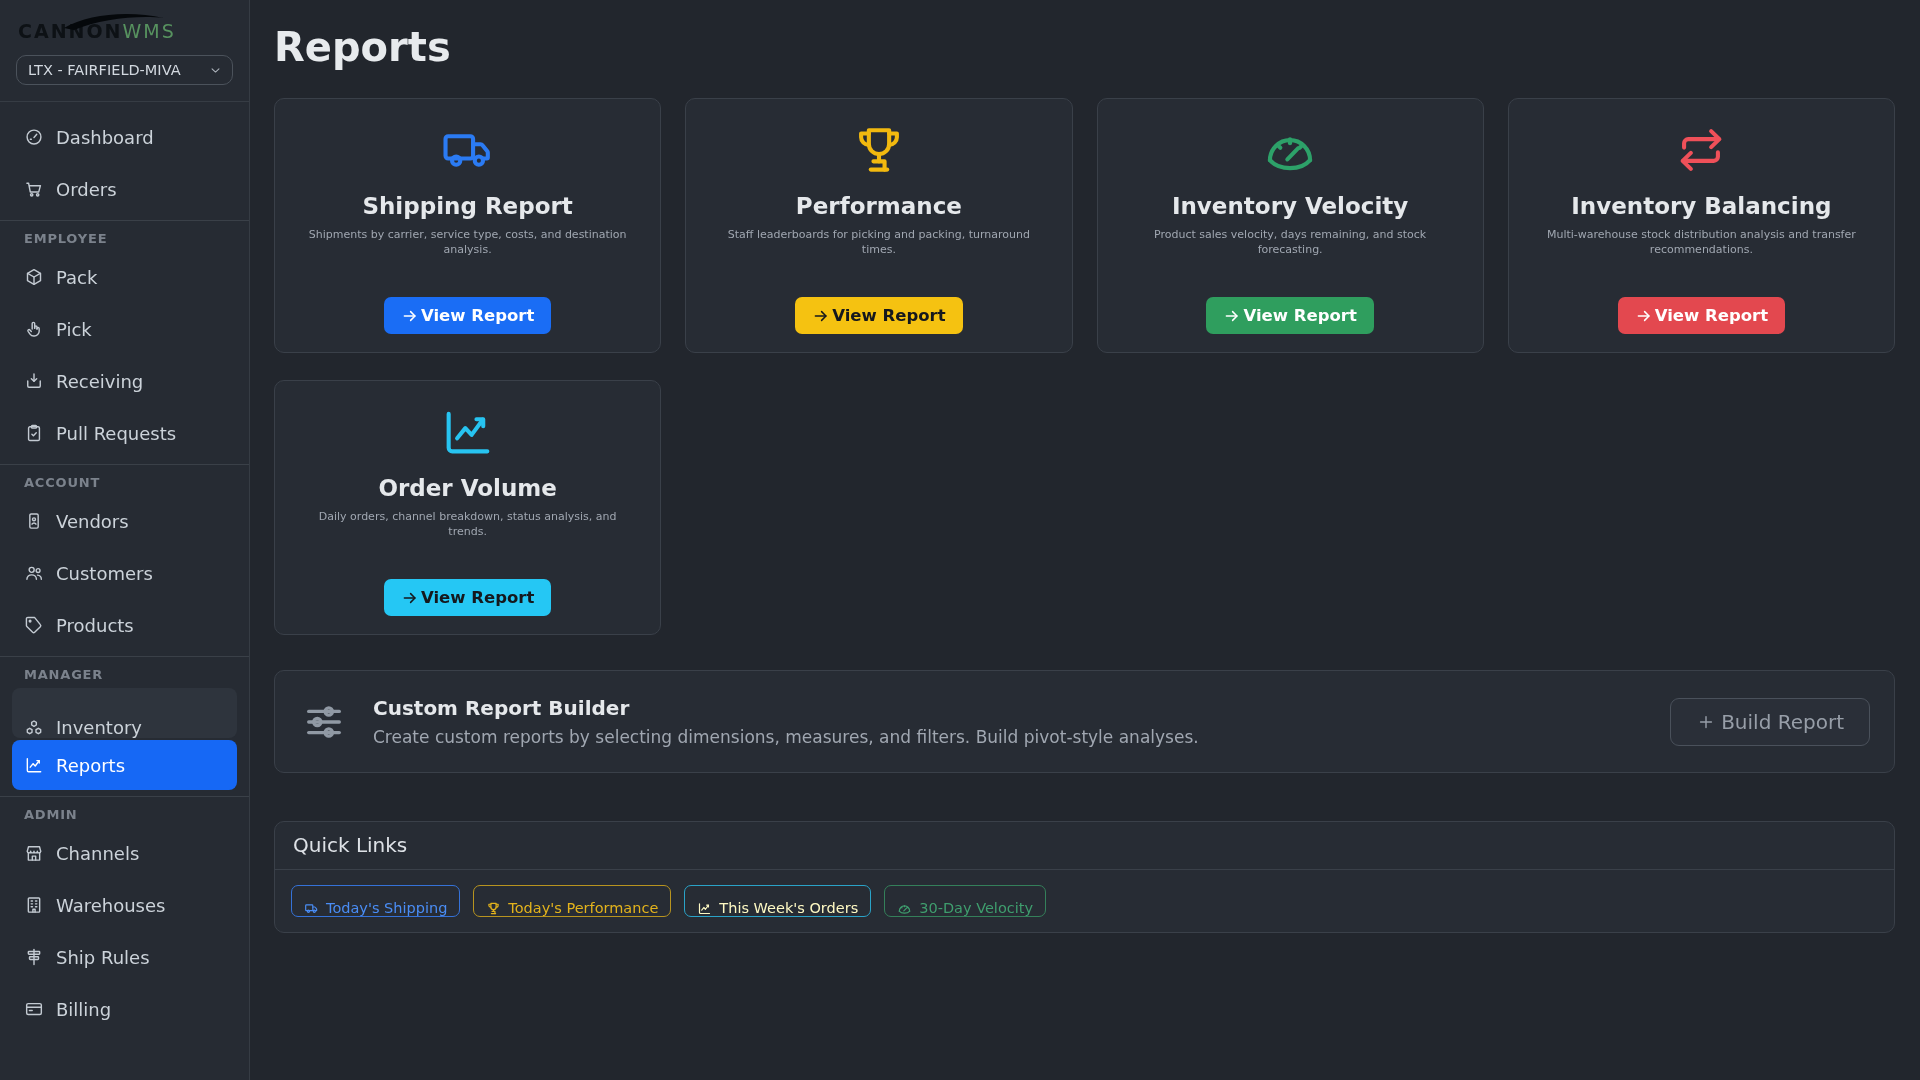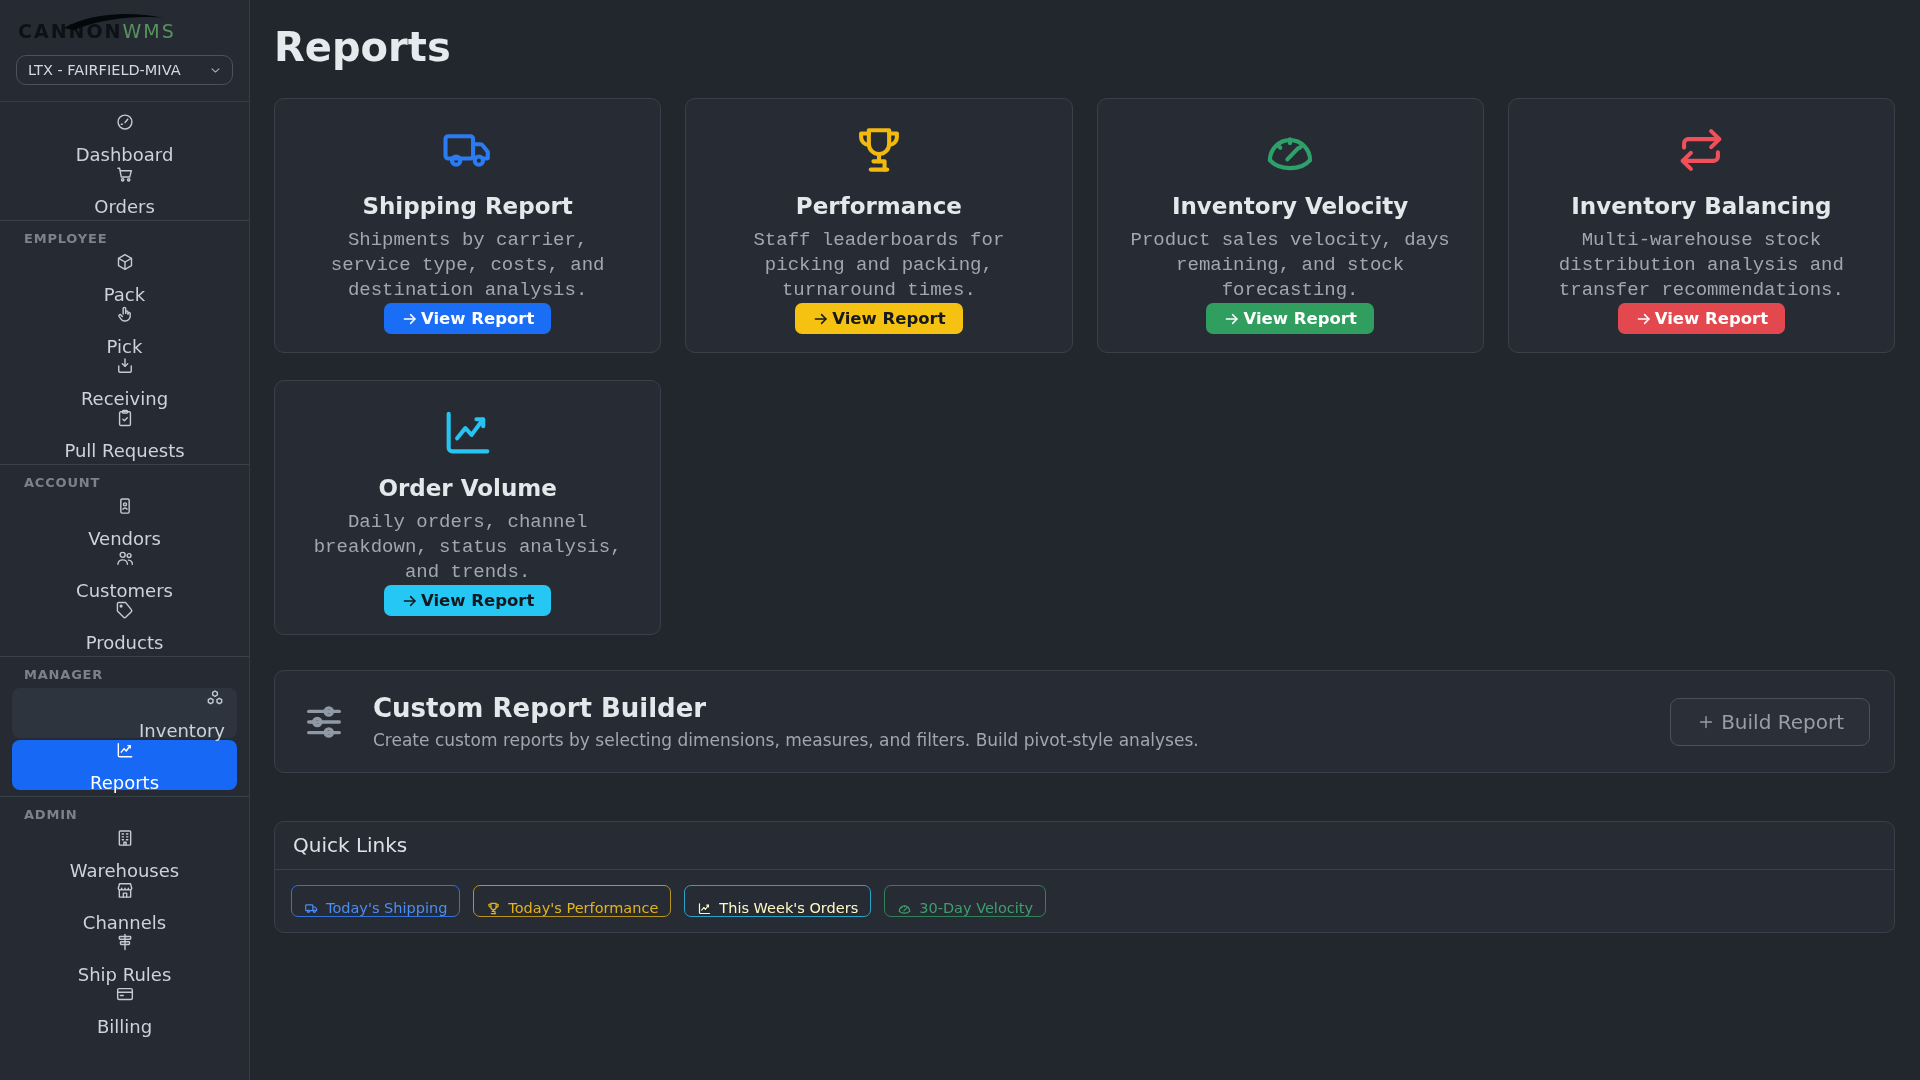--- a/index.html
+++ b/index.html
@@ -13,49 +13,49 @@
   
   .sidebar { width:250px; flex:none; background:#262b33; border-right:1px solid #363c44; height:1080px; overflow:hidden; }
   .side-header { padding:14px 16px 16px; border-bottom:1px solid #363c44; }
   .logo { position:relative; font-size:19px; font-weight:700; letter-spacing:2px; color:#0d1115; padding:6px 0 2px 2px; margin-bottom:11px; }
   .logo .wms { color:#57925f; font-weight:500; }
   .logo-swoosh { position:absolute; left:42px; top:-4px; width:112px; height:22px; }
   .ws-select { height:30px; border:1px solid #4b525b; border-radius:10px; background:#262b33; display:flex; align-items:center; justify-content:space-between; padding:0 9px 0 11px; color:#d3d9e0; font-size:14.5px; cursor:pointer; }
   .ws-select svg { width:15px; height:15px; color:#aeb5bd; }
 
   .nav { padding:10px 12px 0; }
-  .nav-item { display:flex; align-items:center; gap:12px; height:50px; margin-bottom:2px; padding:0 12px; border-radius:8px; color:#ccd3da; font-size:18px; cursor:pointer;flex-direction:column; }
+  .nav-item { display:flex; align-items:center; gap:12px; height:50px; margin-bottom:2px; padding:0 12px; border-radius:8px; color:#ccd3da; font-size:18px; cursor:pointer; }
   .nav-item svg { width:20px; height:20px; color:#c3cad2; }
   .nav-item.hovered { background:#2e343d;align-items:flex-end; }
   .nav-item.active { background:#1668f5; color:#ffffff; }
   .nav-item.active svg { color:#ffffff; }
   .nav-divider { height:1px; background:#3a4048; margin:6px -12px 0; }
   .nav-section-title { padding:10px 12px 6px; font-size:13px; font-weight:700; letter-spacing:.8px; color:#7b828c; }
 
   
   .main { flex:1; padding:18px 25px 0 24px; overflow:hidden; }
   .page-title { font-size:40px; font-weight:600; color:#e7eaed; margin:6px 0 28px; }
 
   .cards { display:grid; grid-template-columns:repeat(4,1fr); gap:27px 24px; }
   .card { background:#272c34; border:1px solid #3a4049; border-radius:10px; height:255px; padding:14px 20px 18px; display:flex; flex-direction:column; align-items:center; text-align:center; }
   .card-icon { width:58px; height:58px; margin:8px 0 14px; }
   .card-title { font-size:23px; font-weight:600; color:#e5e8eb; margin-bottom:9px; }
-  .card-desc { font-size:19px; line-height:1.32; color:#a0a7b1; max-width:330px;font-family:Liberation Mono, monospace; }
+  .card-desc { font-size:11px; line-height:1.32; color:#a0a7b1; max-width:330px; }
   .card-btn { margin-top:auto; height:37px; border:none; border-radius:7px; padding:0 17px; display:inline-flex; align-items:center; gap:2px; font-size:16.5px; font-weight:600; cursor:pointer; font-family:inherit; }
   .card-btn svg { width:18px; height:18px; stroke-width:2; }
 
   .ac-blue  .card-icon { color:#2b7bf3; }  .btn-blue  { background:#1a6df5; color:#ffffff; }
   .ac-yellow .card-icon{ color:#f2b90f; }  .btn-yellow{ background:#f5c211; color:#15181d; }
   .ac-green .card-icon { color:#2da169; }  .btn-green { background:#2f9e5e; color:#ffffff; }
   .ac-red   .card-icon { color:#ef5059; }  .btn-red   { background:#e3484f; color:#ffffff; }
   .ac-cyan  .card-icon { color:#27c4f1; }  .btn-cyan  { background:#25c7f4; color:#15181d; }
 
   .builder { margin-top:35px; height:103px; background:#272c34; border:1px solid #3a4049; border-radius:10px; display:flex; align-items:center; gap:26px; padding:0 24px 0 26px; }
   .builder-icon { width:46px; height:46px; color:#9099a4; }
-  .builder-title { font-size:26px; font-weight:600; color:#e5e8eb; }
+  .builder-title { font-size:20px; font-weight:600; color:#e5e8eb; }
   .builder-desc { font-size:17px; color:#a0a7b1; margin-top:7px; }
   .builder-btn { margin-left:auto; height:48px; padding:0 25px; background:#2a2f38; border:1px solid #4a515b; border-radius:9px; color:#979ea8; font-size:20px; display:inline-flex; align-items:center; gap:5px; cursor:pointer; font-family:inherit; }
   .builder-btn svg { width:20px; height:20px; }
 
   .quicklinks { margin-top:48px; background:#272c34; border:1px solid #3a4049; border-radius:10px; }
   .ql-head { padding:11px 18px 12px; font-size:20px; font-weight:500; color:#dde1e6; border-bottom:1px solid #3a4049; }
   .ql-body { padding:15px 16px; display:flex; gap:13px; }
   .badge { height:32px; padding:0 12px; border:1px solid; border-radius:7px; background:transparent; display:inline-flex; align-items:flex-end; gap:7px; font-size:14.5px; font-weight:500; cursor:pointer; font-family:inherit; }
   .badge svg { width:15px; height:15px; stroke-width:1.9; }
   .b-blue   { color:#4a8df5; border-color:#3572d8; }
@@ -287,29 +287,29 @@
       <svg class="ic">
           <use href="#i-chart"></use>
         </svg>
       <span>Reports</span>
     </div>
 
     <div class="nav-divider"></div>
     <div class="nav-section-title">ADMIN</div>
     <div class="nav-item">
       <svg class="ic">
+          <use href="#i-store"></use>
+        </svg>
+      <span>Channels</span>
+    </div>
+    <div class="nav-item">
+      <svg class="ic">
           <use href="#i-building"></use>
         </svg>
       <span>Warehouses</span>
-    </div>
-    <div class="nav-item">
-      <svg class="ic">
-          <use href="#i-store"></use>
-        </svg>
-      <span>Channels</span>
     </div>
     <div class="nav-item">
       <svg class="ic">
           <use href="#i-signpost"></use>
         </svg>
       <span>Ship Rules</span>
     </div>
     <div class="nav-item">
       <svg class="ic">
           <use href="#i-card"></use>

